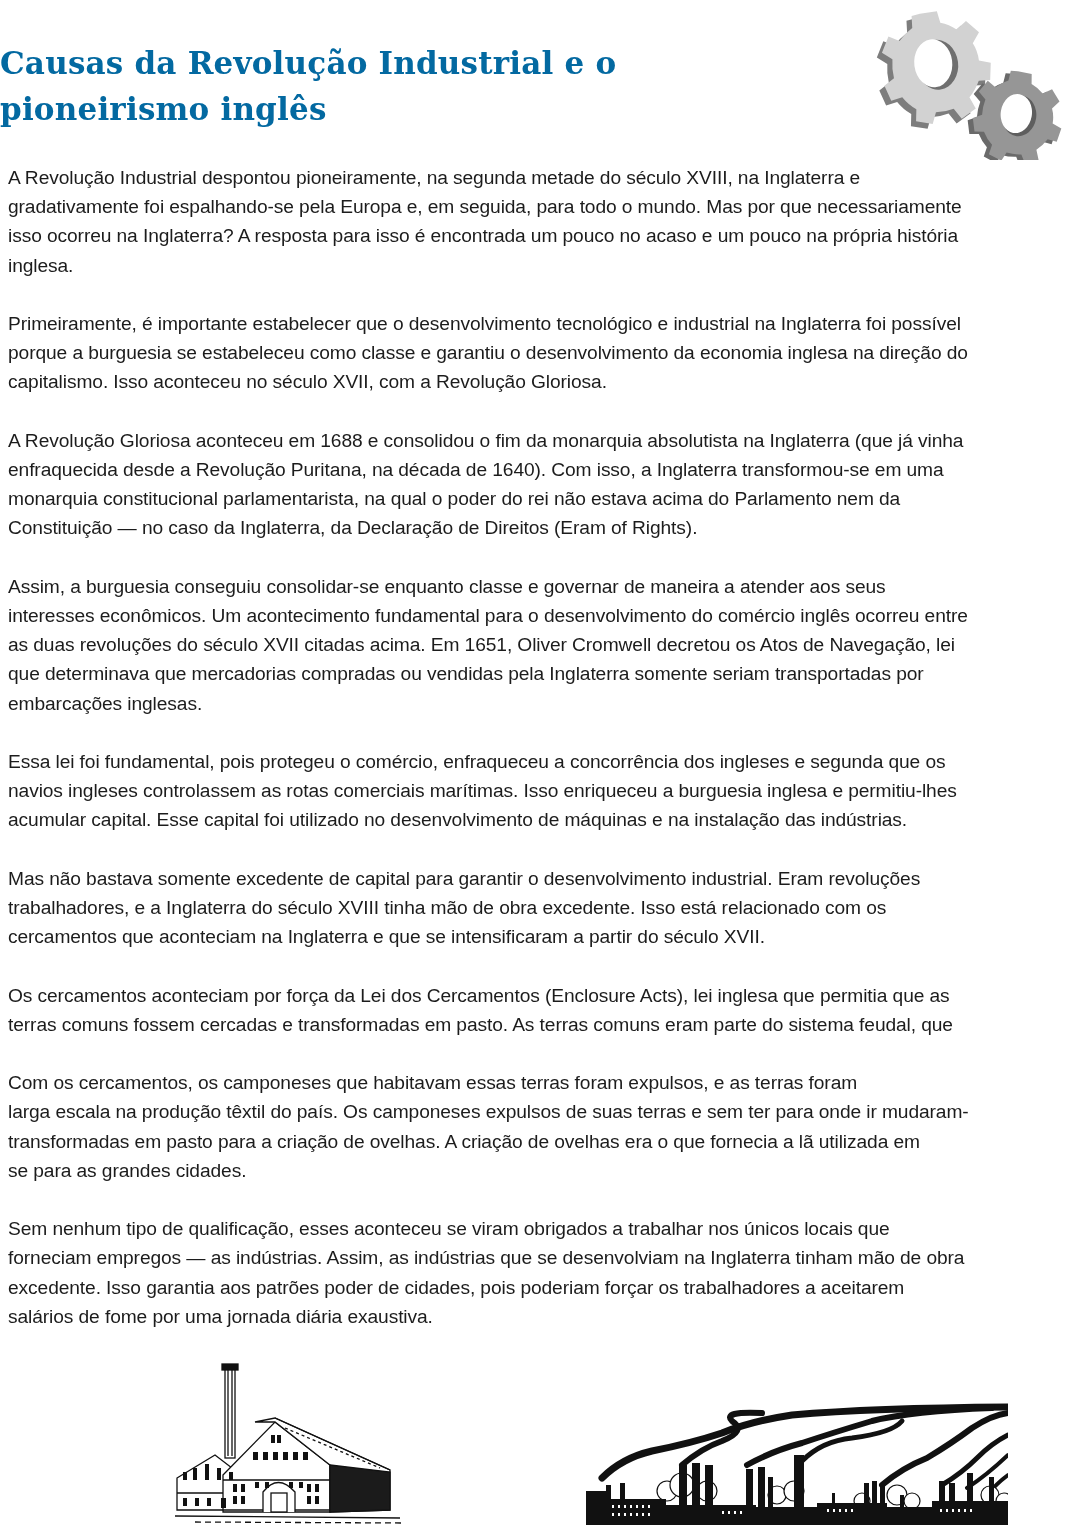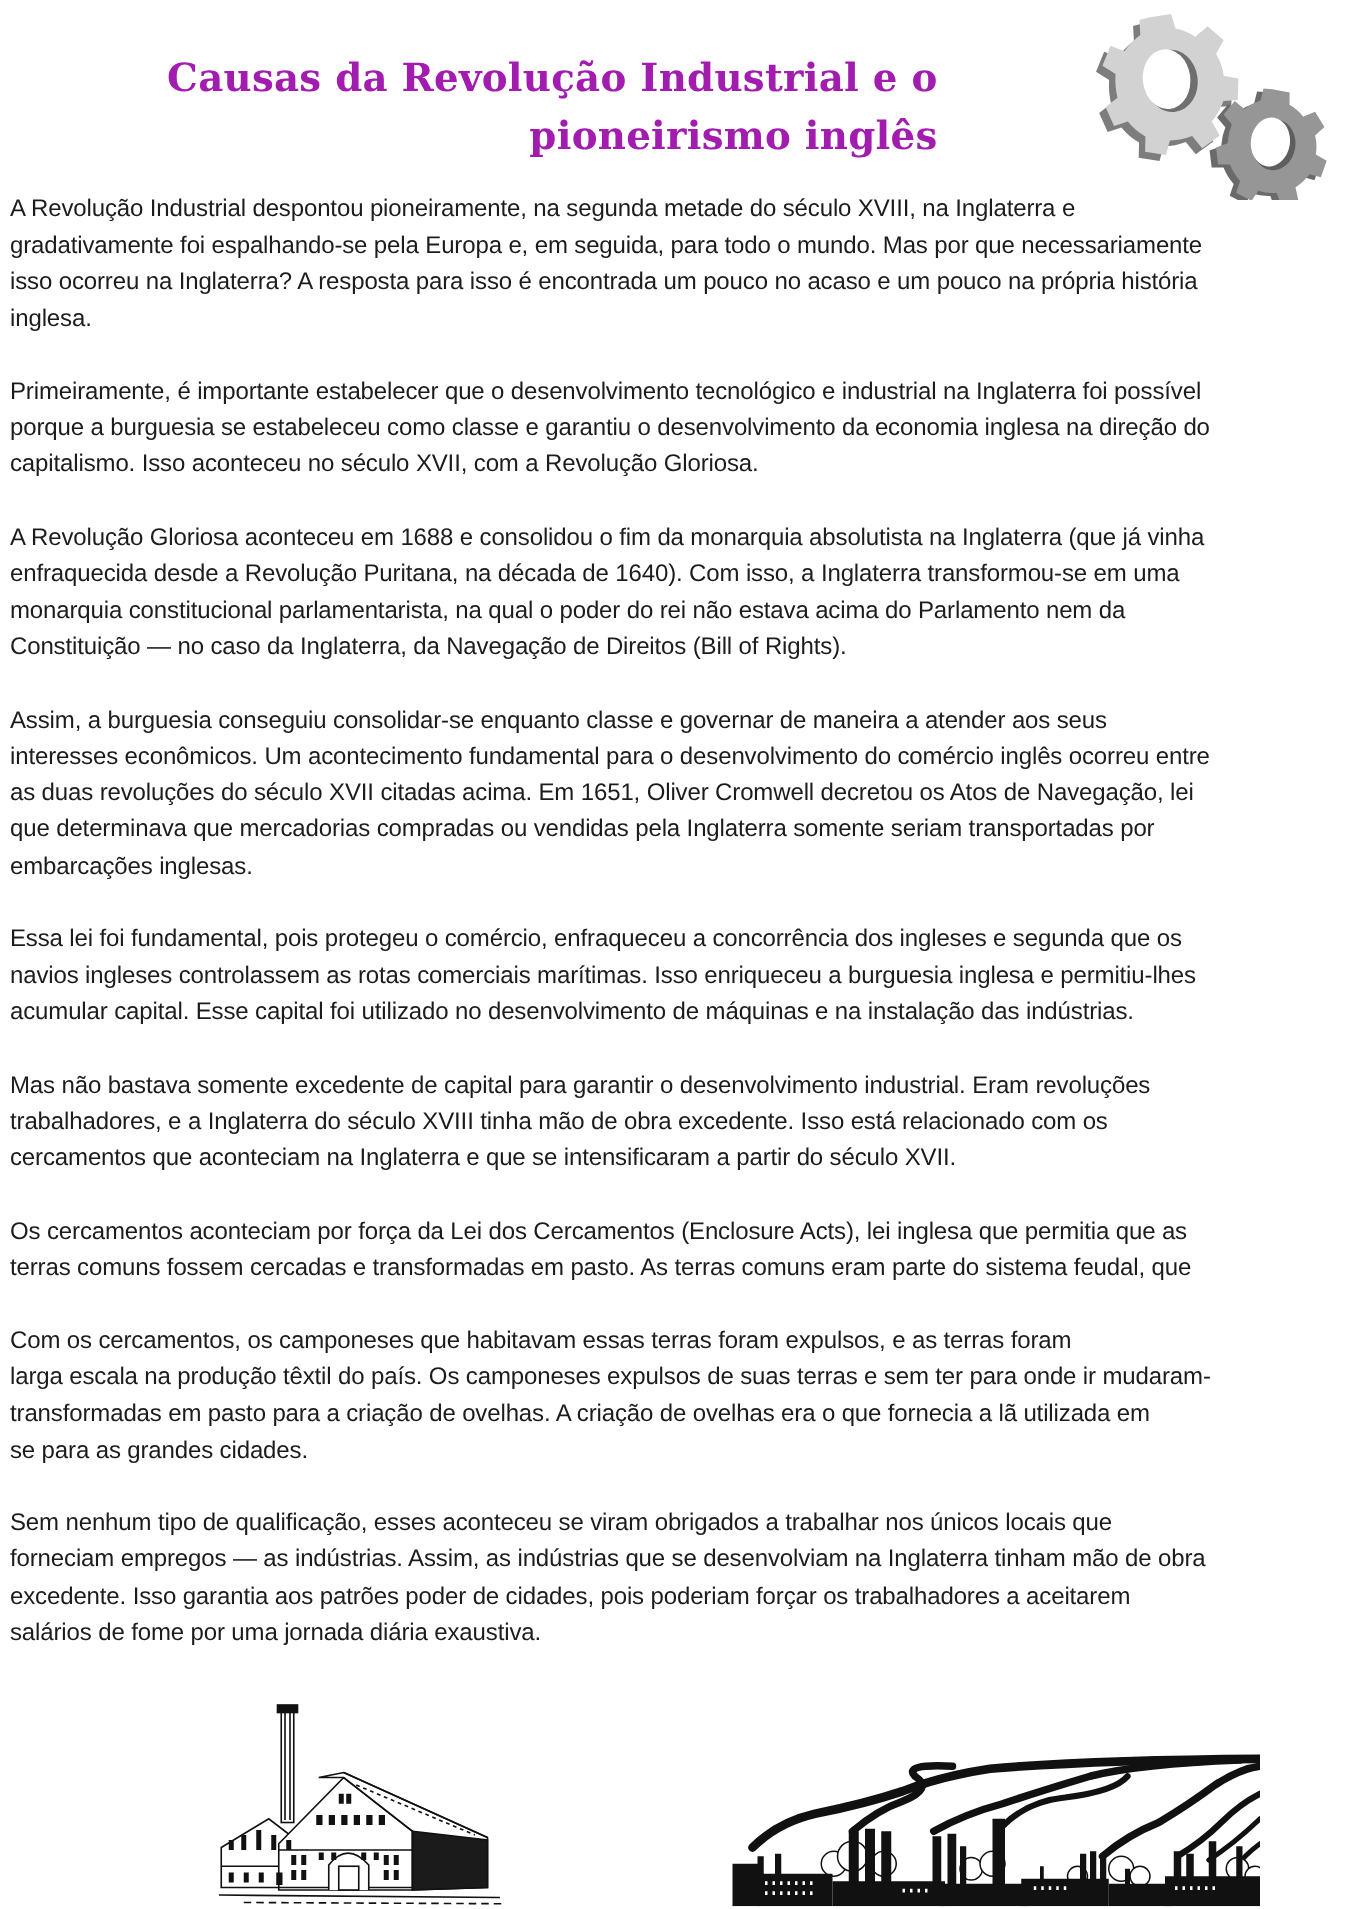--- a/index.html
+++ b/index.html
@@ -13,41 +13,41 @@
       position: relative;
       overflow: hidden;
       color: #1a1a1a;
       font-family: "Liberation Sans", sans-serif;
     }
     .title {
       position: absolute;
       left: 0;
       top: 40px;
       width: 750px;
-      text-align: right;
+      text-align: left;
       font-family: "DejaVu Serif", serif;
       font-weight: bold;
       font-size: 31px;
       line-height: 46px;
       letter-spacing: 0.2px;
-      color: #a21caf;
+      color: #0369a1;
       margin: 0;
     }
     .title span { display: block; }
     .gears {
       position: absolute;
       left: 872px;
       top: 0px;
       width: 208px;
       height: 160px;
     }
     .body-text {
       position: absolute;
       left: 8px;
-      top: 153px;
+      top: 163px;
       width: 1070px;
     }
     .para {
       font-size: 19.2px;
       line-height: 29.2px;
       margin: 0 0 29.2px 0;
       letter-spacing: -0.1px;
       color: #1c1c1c;
     }
     .para .ln { display: block; white-space: nowrap; }
@@ -109,21 +109,21 @@
   </p>
   <p class="para">
     <span class="ln">Primeiramente, é importante estabelecer que o desenvolvimento tecnológico e industrial na Inglaterra foi possível</span>
     <span class="ln">porque a burguesia se estabeleceu como classe e garantiu o desenvolvimento da economia inglesa na direção do</span>
     <span class="ln">capitalismo. Isso aconteceu no século XVII, com a Revolução Gloriosa.</span>
   </p>
   <p class="para">
     <span class="ln">A Revolução Gloriosa aconteceu em 1688 e consolidou o fim da monarquia absolutista na Inglaterra (que já vinha</span>
     <span class="ln">enfraquecida desde a Revolução Puritana, na década de 1640). Com isso, a Inglaterra transformou-se em uma</span>
     <span class="ln">monarquia constitucional parlamentarista, na qual o poder do rei não estava acima do Parlamento nem da</span>
-    <span class="ln">Constituição — no caso da Inglaterra, da Navegação de Direitos (Bill of Rights).</span>
+    <span class="ln">Constituição — no caso da Inglaterra, da Declaração de Direitos (Eram of Rights).</span>
   </p>
   <p class="para">
     <span class="ln">Assim, a burguesia conseguiu consolidar-se enquanto classe e governar de maneira a atender aos seus</span>
     <span class="ln">interesses econômicos. Um acontecimento fundamental para o desenvolvimento do comércio inglês ocorreu entre</span>
     <span class="ln">as duas revoluções do século XVII citadas acima. Em 1651, Oliver Cromwell decretou os Atos de Navegação, lei</span>
     <span class="ln">que determinava que mercadorias compradas ou vendidas pela Inglaterra somente seriam transportadas por</span>
     <span class="ln">embarcações inglesas.</span>
   </p>
   <p class="para">
     <span class="ln">Essa lei foi fundamental, pois protegeu o comércio, enfraqueceu a concorrência dos ingleses e segunda que os</span>

